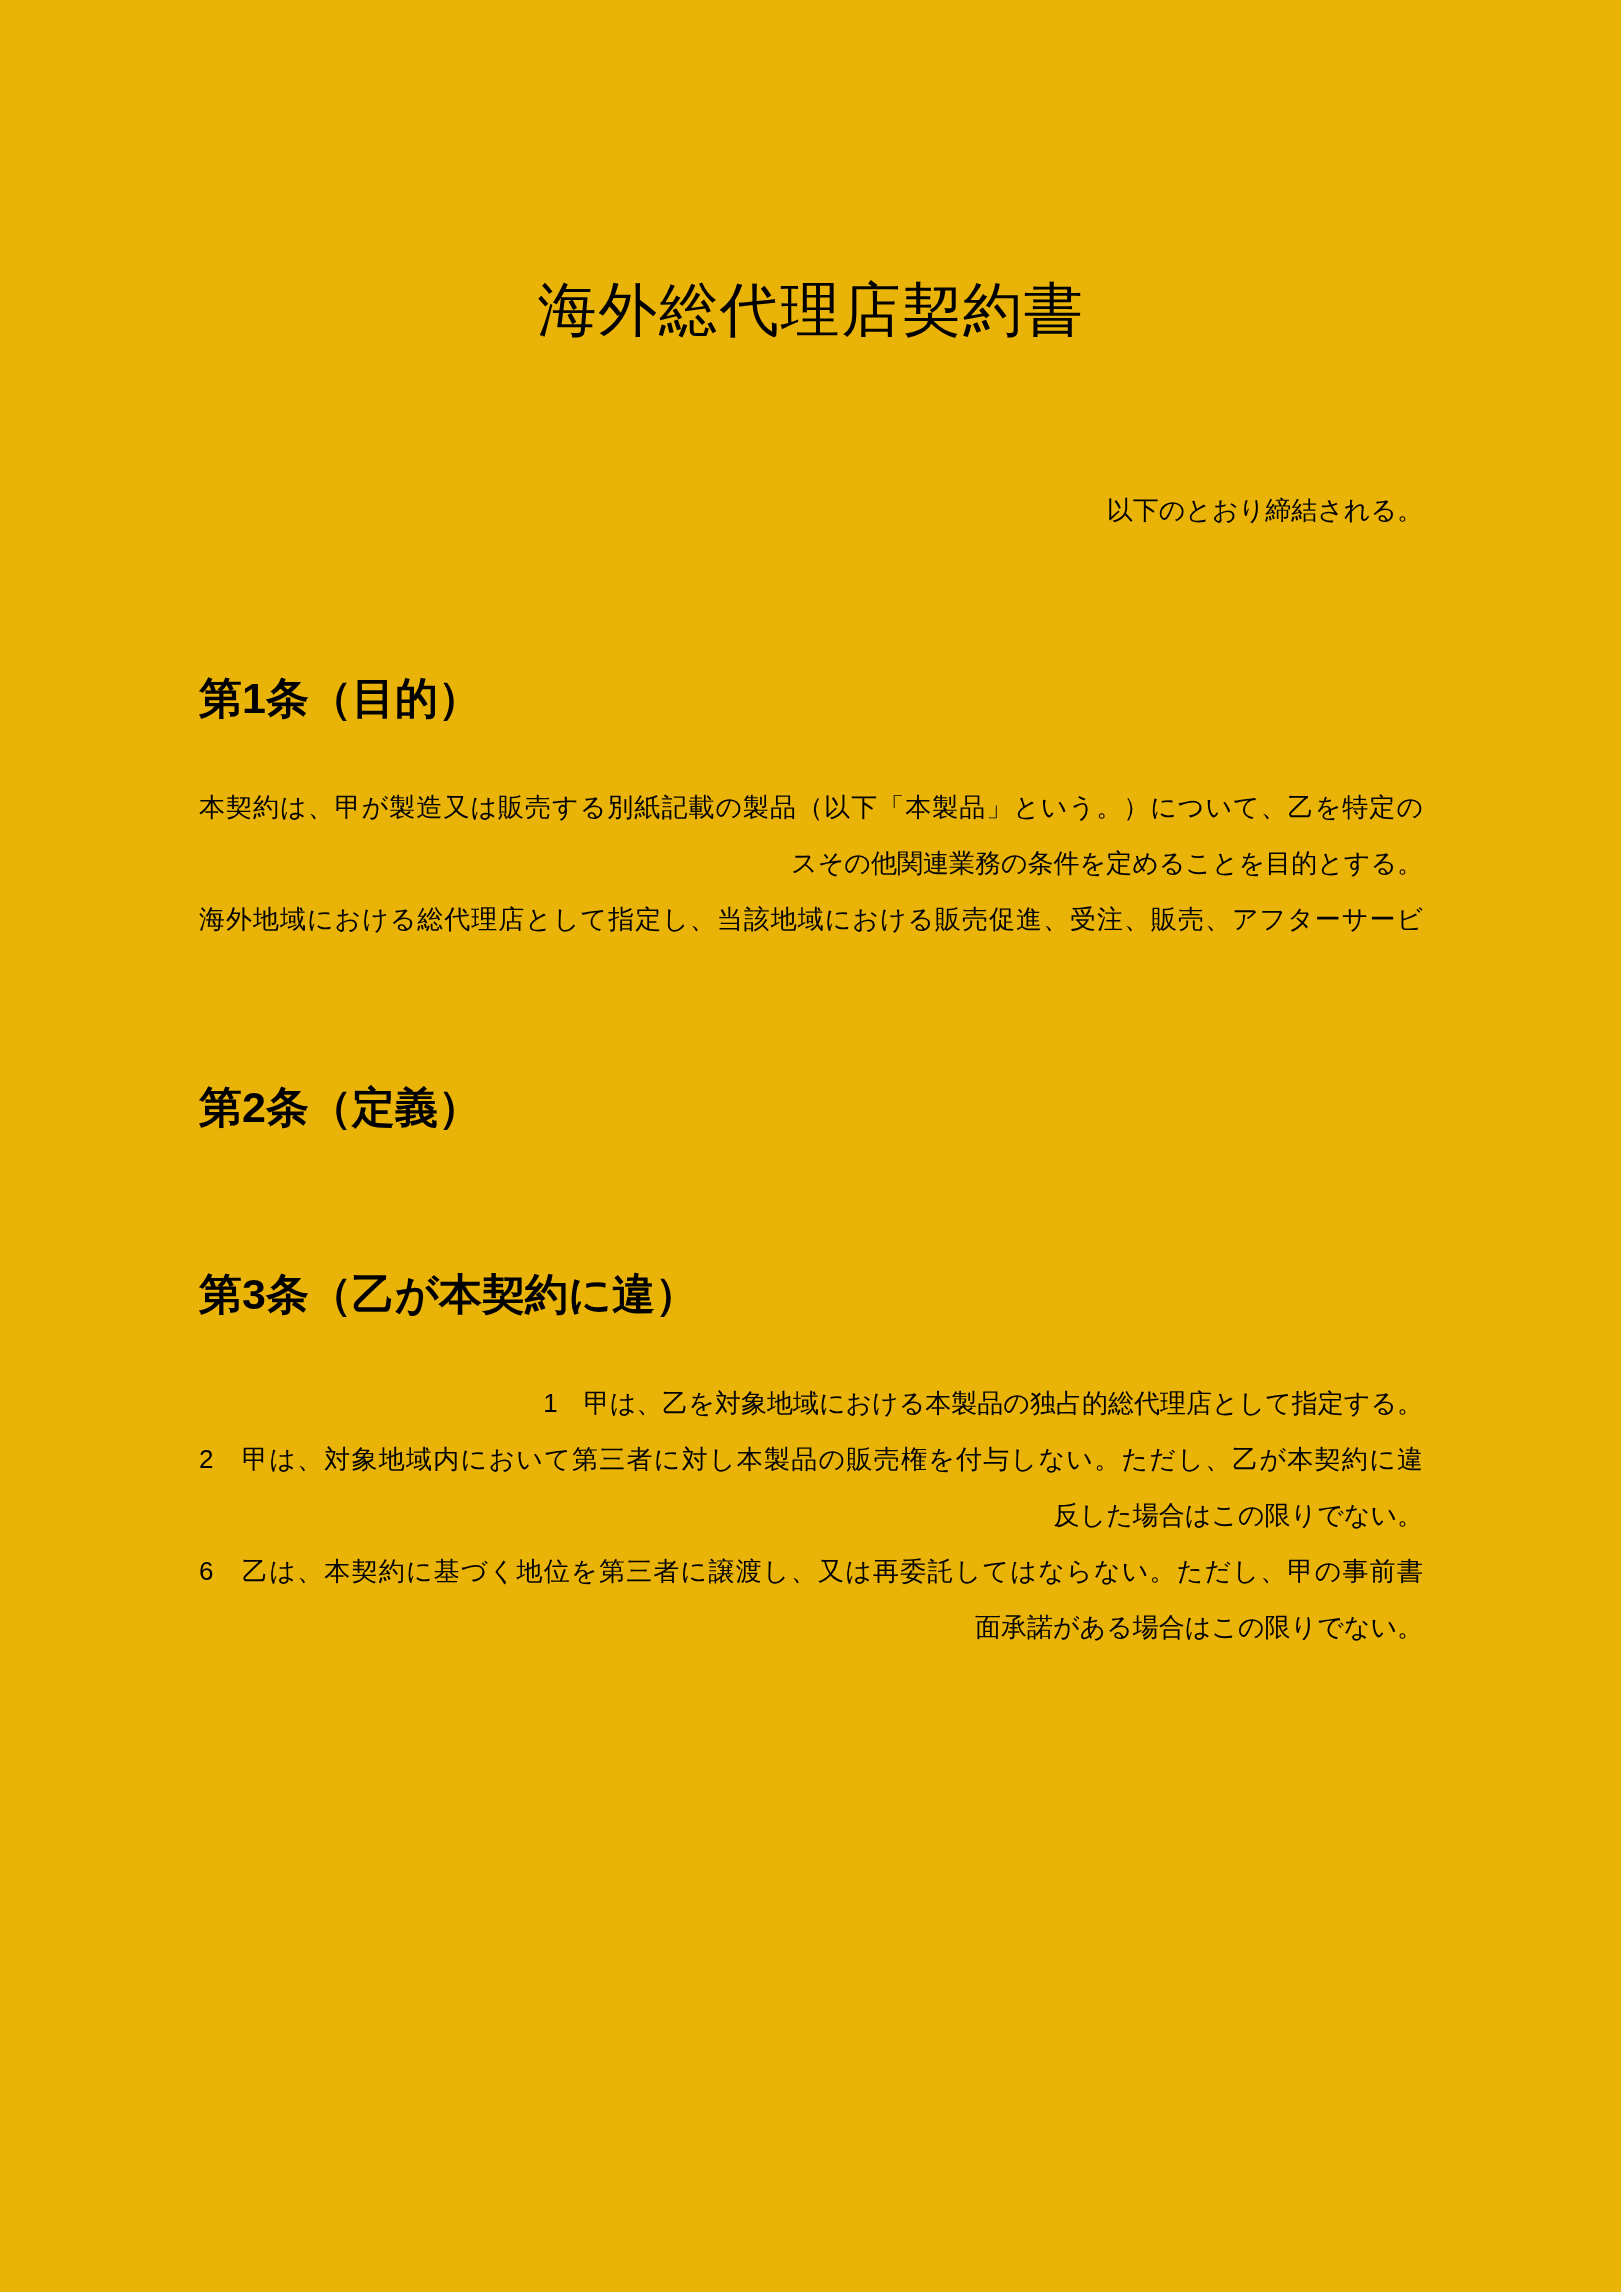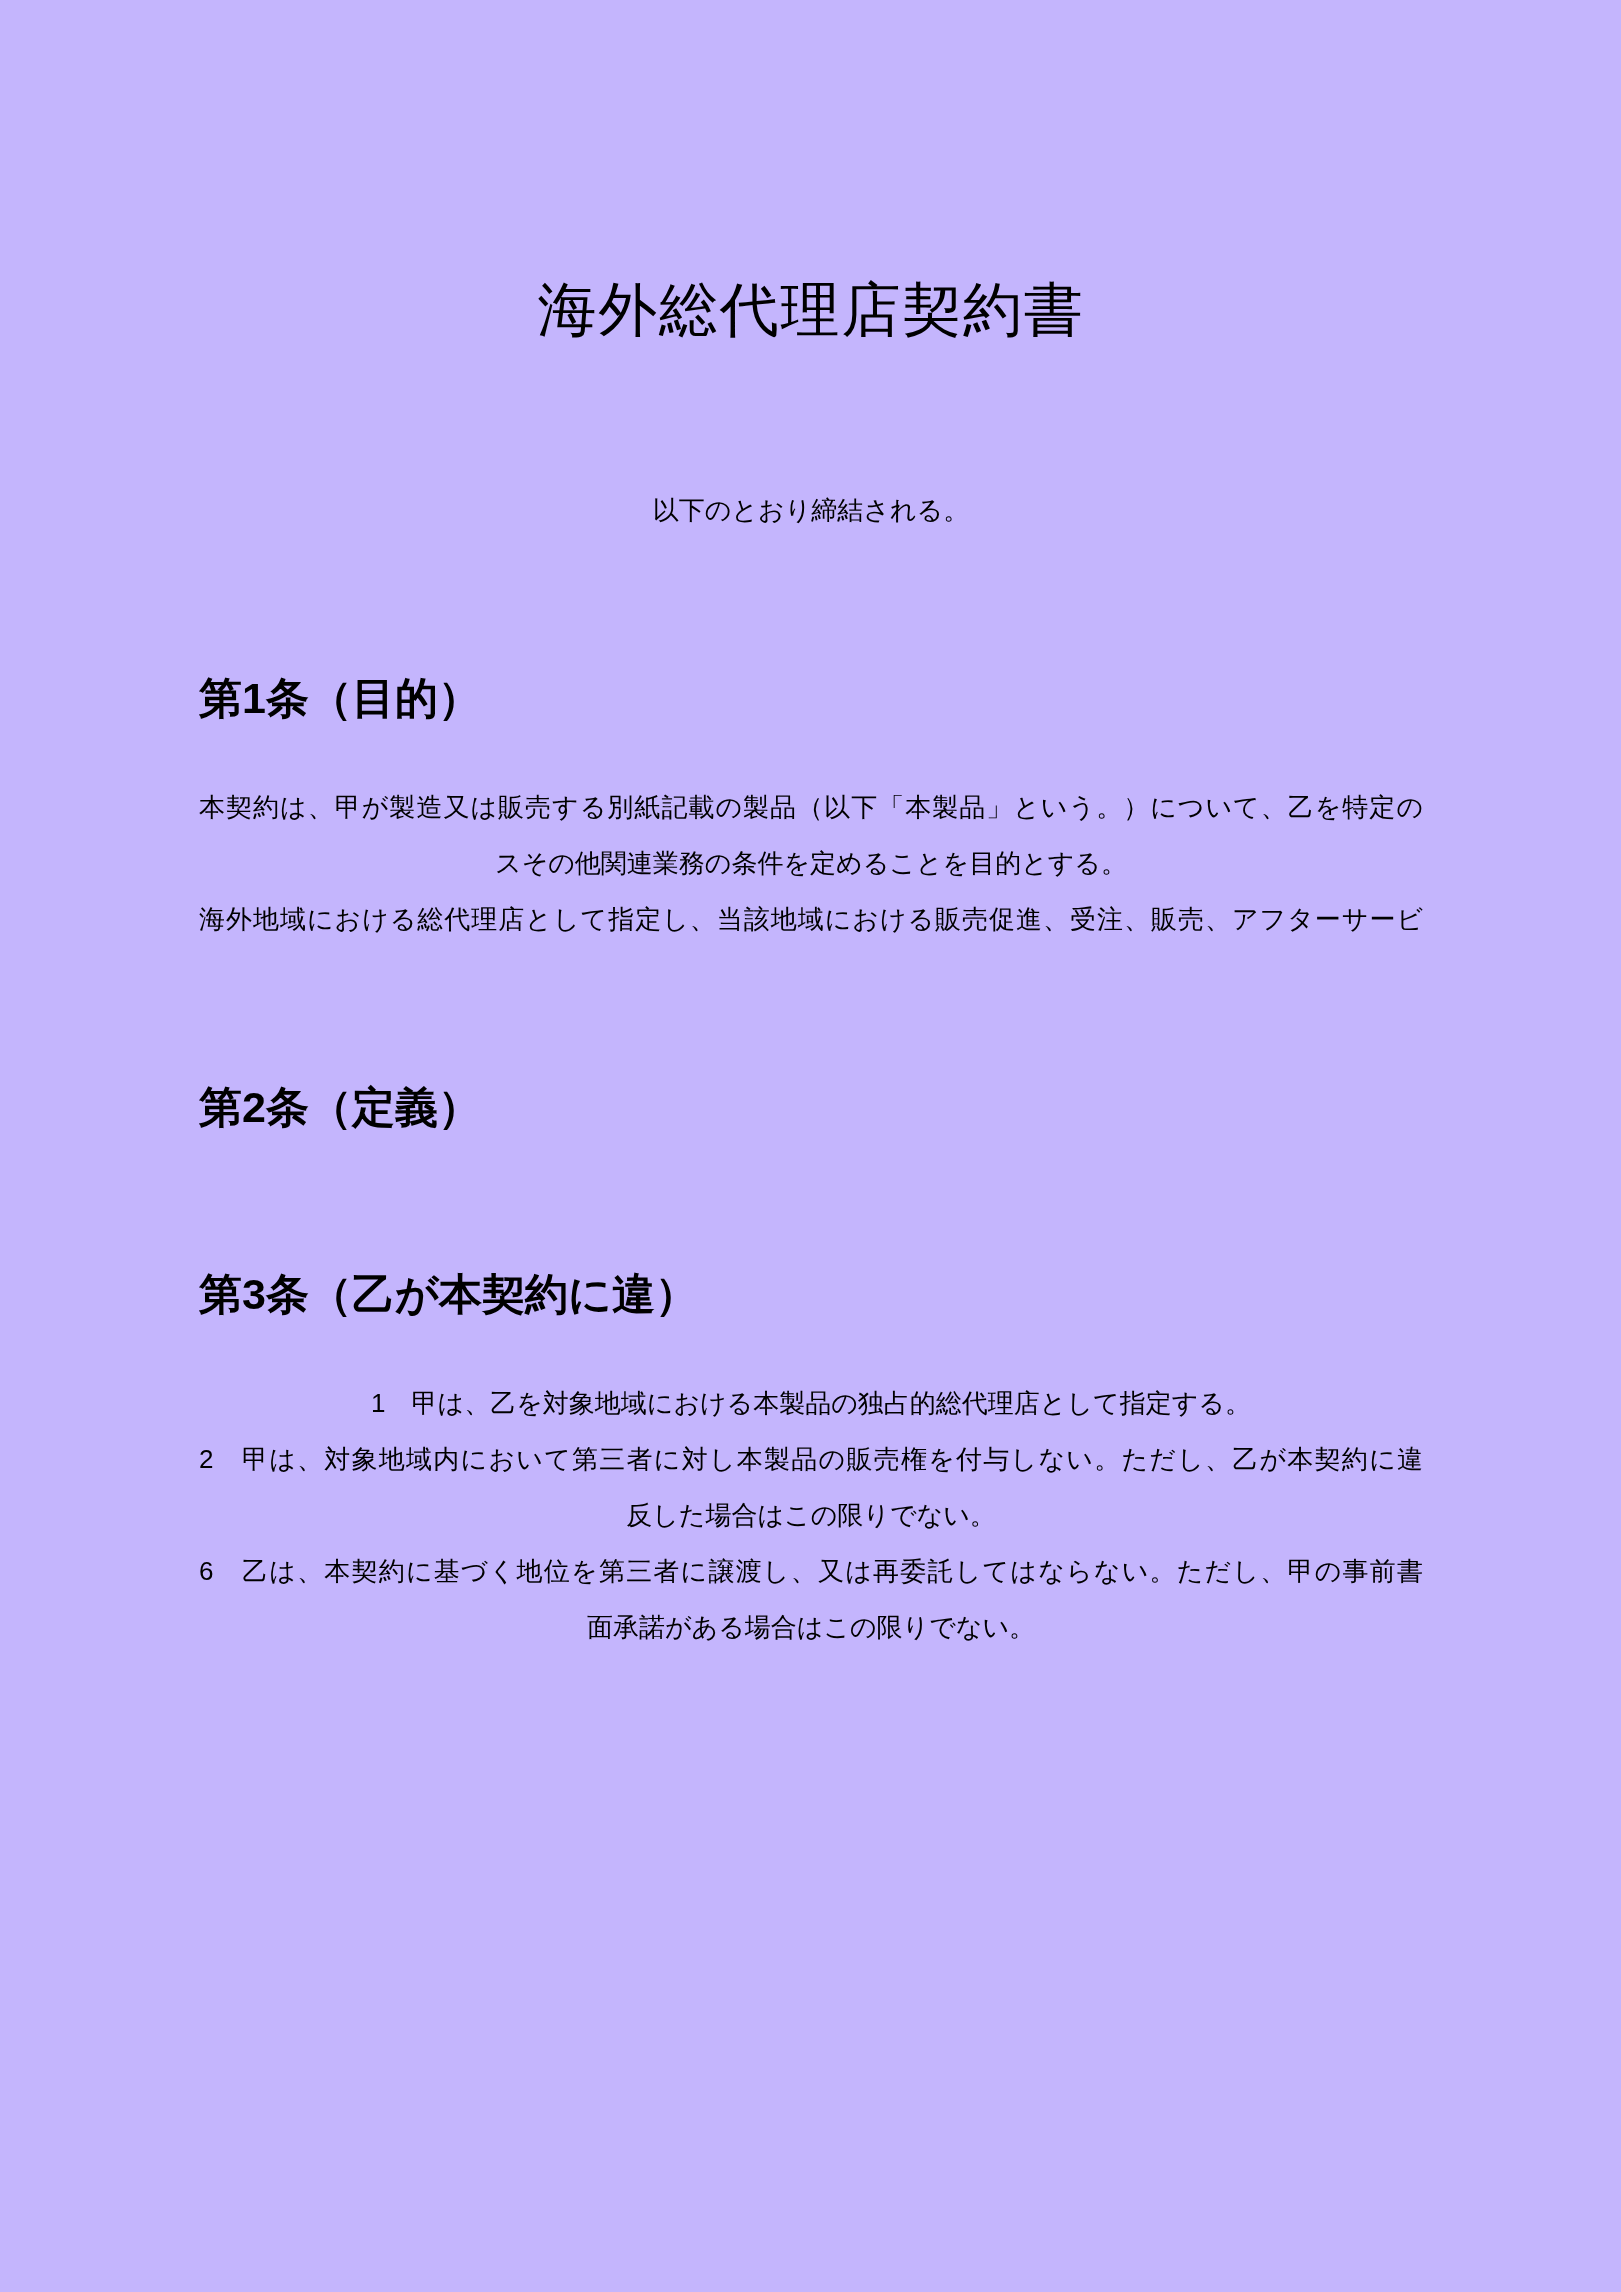--- a/index.html
+++ b/index.html
@@ -2,21 +2,21 @@
 <html style="font-size:14.3px"><head>
 <meta charset="utf-8">
 <style>
   * { margin: 0; padding: 0; box-sizing: border-box; }
   html, body { background: #ffffff; }
 
   .page {
     position: relative;
     width: 1622px;
     height: 2293px;
-    background: #c4b5fd;
+    background: #eab308;
     color: #000000;
     font-family: "Liberation Sans", "DejaVu Sans", sans-serif;
     padding: 274px 199px 0 199px;
     overflow: hidden;
   }
 
   .doc-title {
     font-size: 59px;
     line-height: 72px;
     font-weight: 400;
@@ -29,21 +29,21 @@
   .section-heading {
     font-size: 43px;
     line-height: 54px;
     font-weight: 700;
     margin: 133px 0 54px 0;
   }
 
   .line {
     font-size: 26px;
     line-height: 56px;
-    text-align: center;
+    text-align: right;
   }
 
   
   .line.fill {
     text-align: justify;
     text-align-last: justify;
   }
 </style>
 </head>
 <body>

